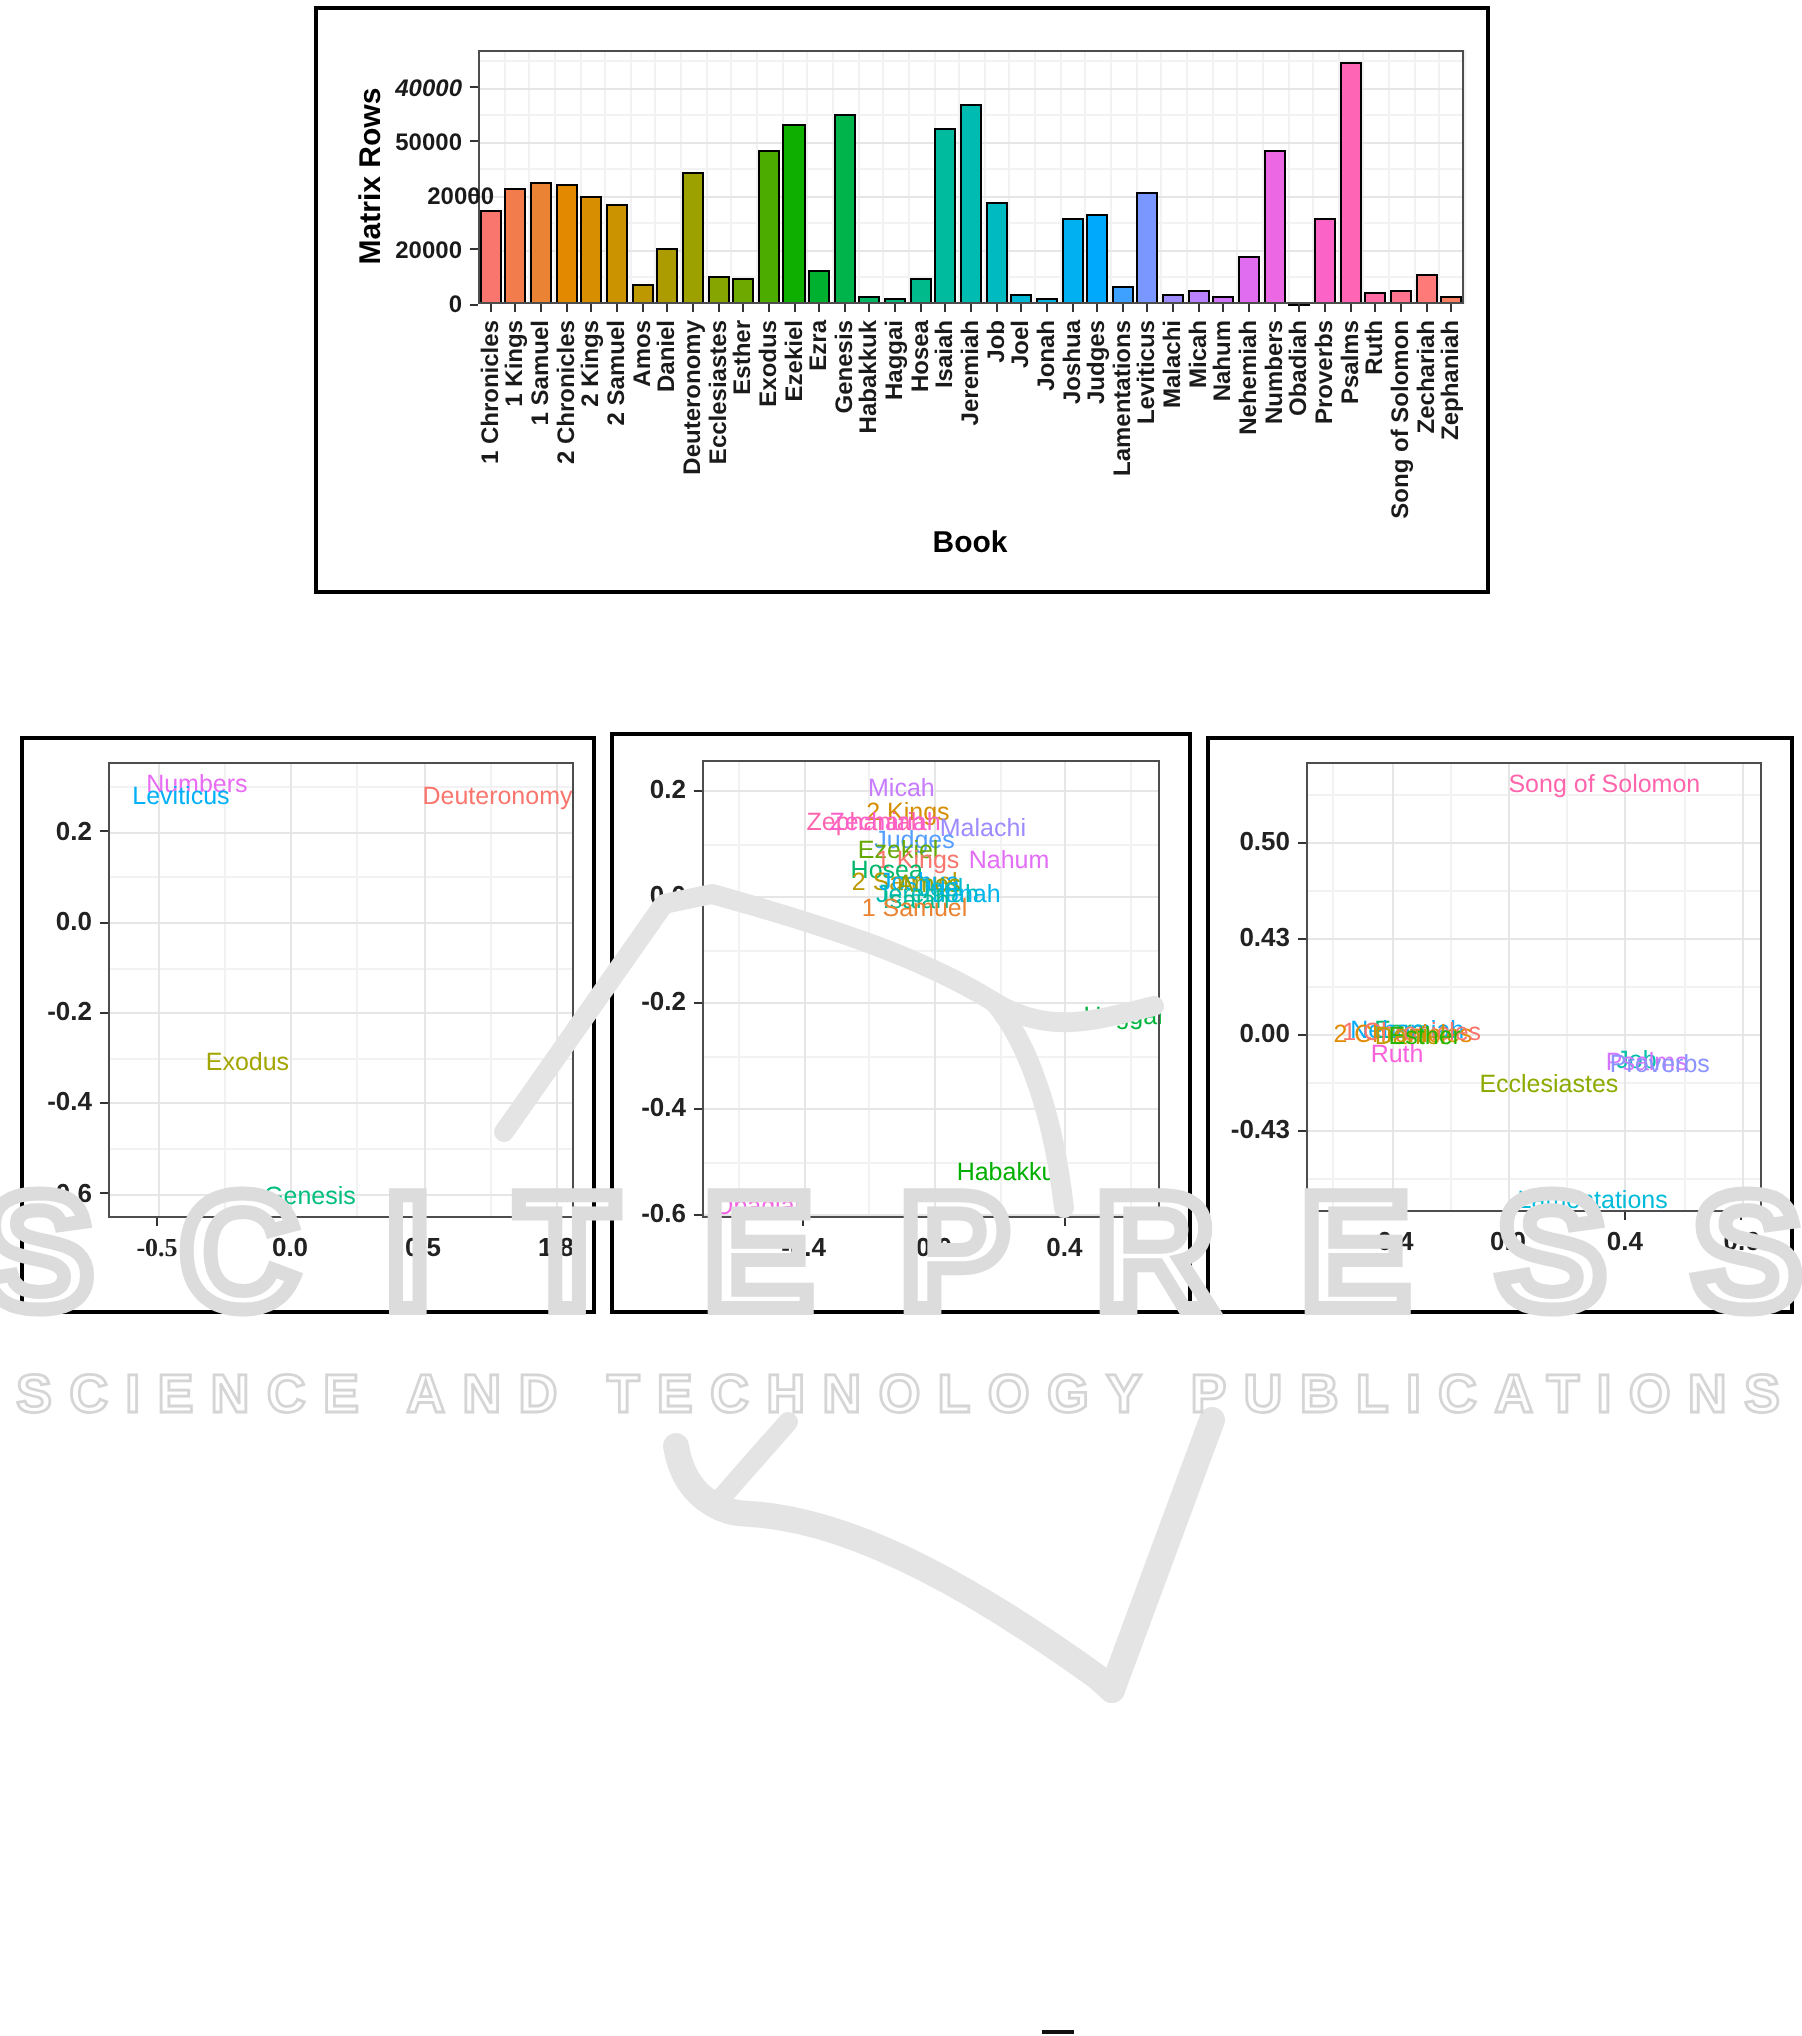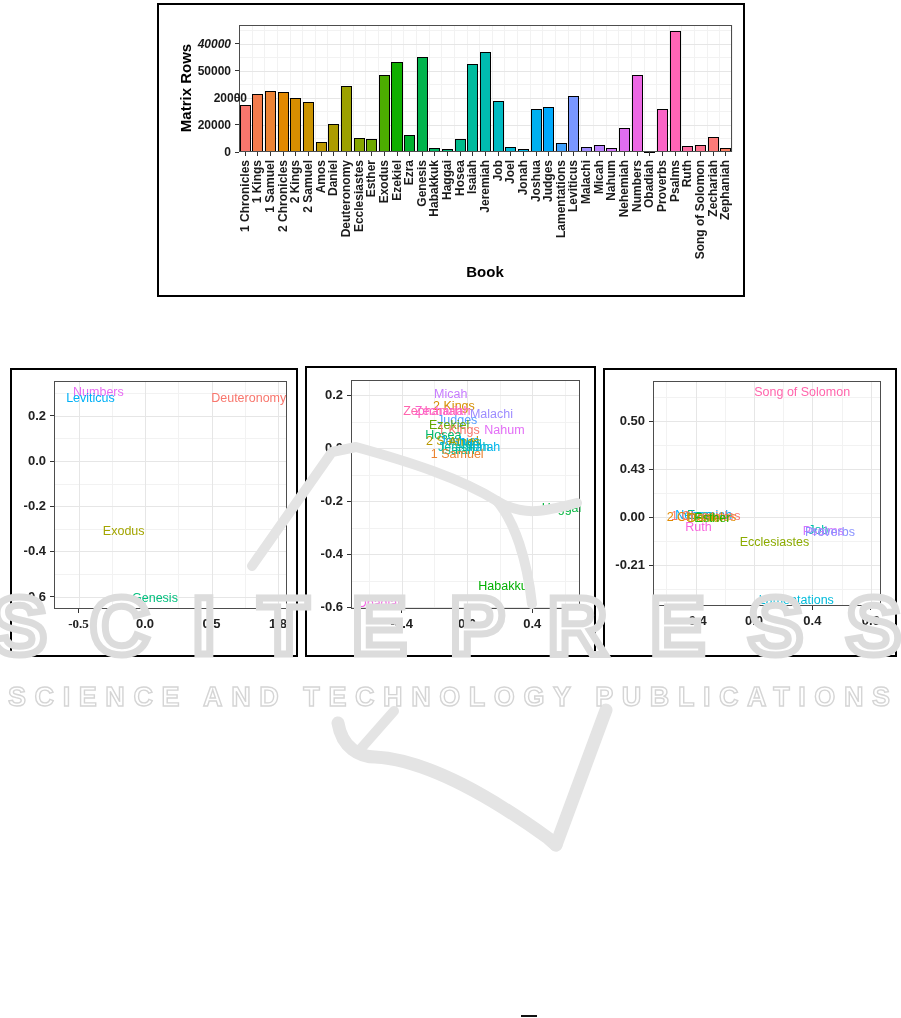--- a/index.html
+++ b/index.html
@@ -350,21 +350,21 @@
       <div class="sc-xtick" style="left: 207.4px; top: 243px;">0.4</div>
       <div class="tickmark" style="left: 265.3px; top: 236px; width: 1px; height: 4px;"></div>
       <div class="sc-xtick" style="left: 265.8px; top: 243px;">0.6</div>
       <div class="tickmark" style="left: 44px; top: 50.5px; width: 4px; height: 1px;"></div>
       <div class="sc-ytick" style="left: 0px; top: 43px; width: 40px;">0.50</div>
       <div class="tickmark" style="left: 44px; top: 98.5px; width: 4px; height: 1px;"></div>
       <div class="sc-ytick" style="left: 0px; top: 91px; width: 40px;">0.43</div>
       <div class="tickmark" style="left: 44px; top: 146.5px; width: 4px; height: 1px;"></div>
       <div class="sc-ytick" style="left: 0px; top: 139px; width: 40px;">0.00</div>
       <div class="tickmark" style="left: 44px; top: 194.5px; width: 4px; height: 1px;"></div>
-      <div class="sc-ytick" style="left: 0px; top: 187px; width: 40px;">-0.21</div>
+      <div class="sc-ytick" style="left: 0px; top: 187px; width: 40px;">-0.43</div>
     </div>
 
   <svg id="watermark" width="901" height="1018" viewBox="0 0 901 1018">
     <g fill="none" stroke="#e4e4e4" stroke-width="10" stroke-linecap="round" stroke-linejoin="round">
       <path d="M252 566 L332 452 L356 447 C410 462 460 478 497 501 C525 518 548 510 577 503"></path>
       <path d="M497 501 C515 522 527 560 532 604"></path>
       <path d="M394 711 L357 753"></path>
       <path d="M338 723 C342 748 360 757 375 757 C430 760 495 800 548 838 L556 845" stroke-width="13"></path>
       <path d="M606 710 L556 845" stroke-width="13"></path>
     </g>

